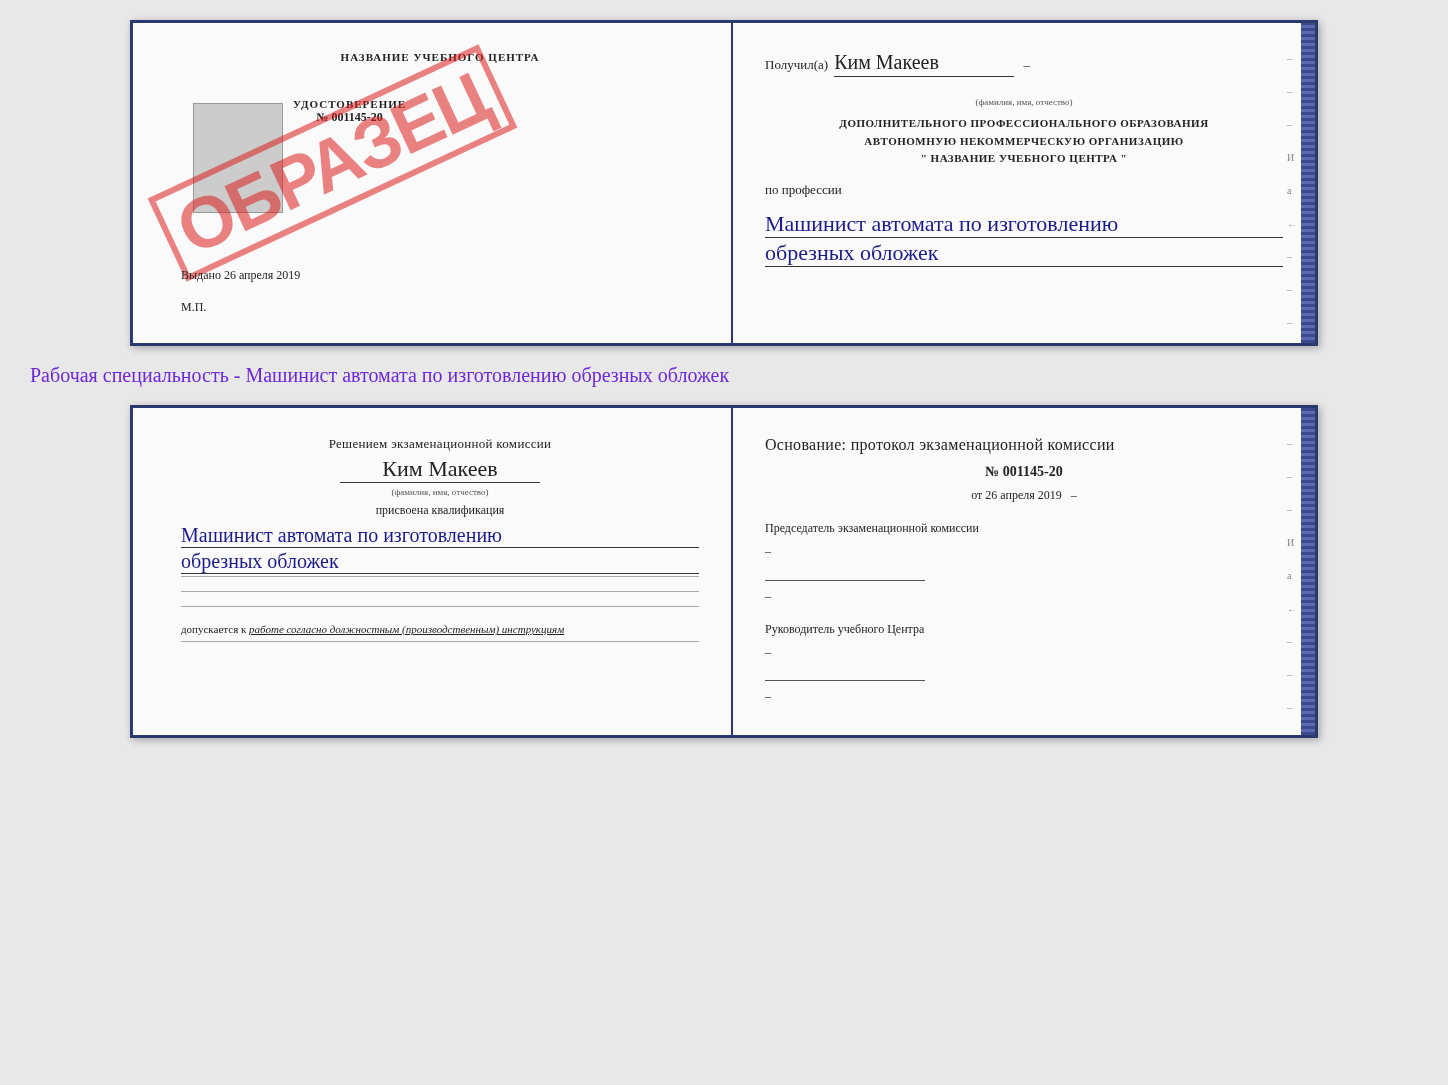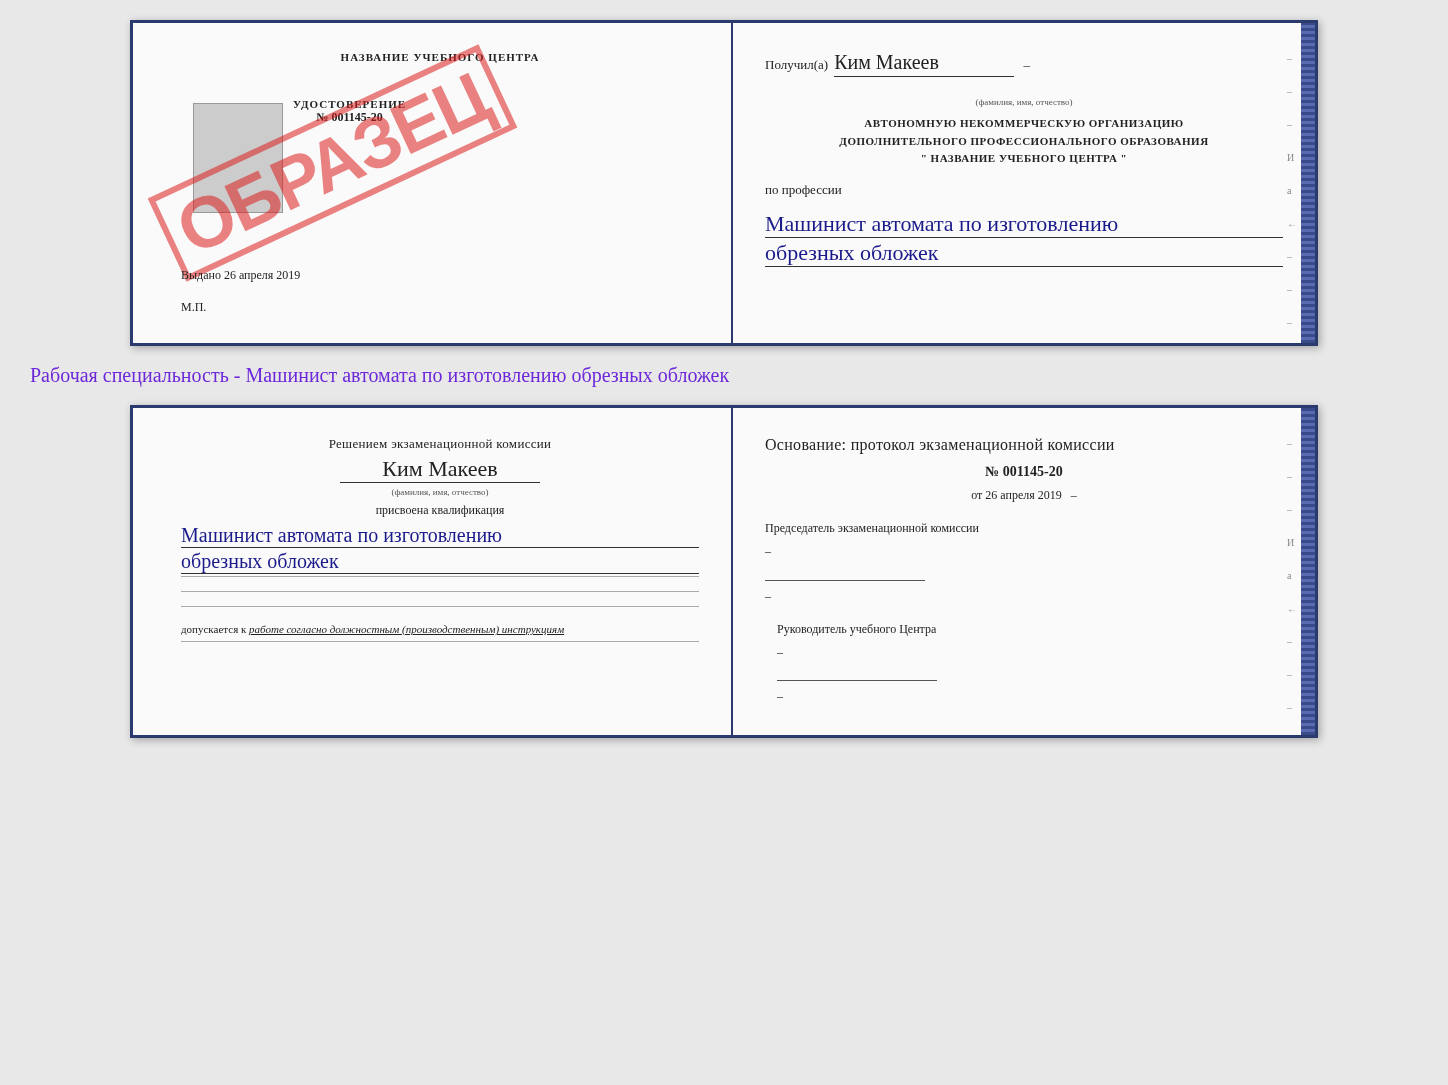--- a/index.html
+++ b/index.html
@@ -388,22 +388,22 @@
 
     <div class="poluchil-line">
       <span>Получил(а)</span>
       <span class="name-handwritten">Ким Макеев</span>
       <span>&nbsp;–</span>
     </div>
     <span class="sub-label">(фамилия, имя, отчество)</span>
 
 
     <div class="org-block">
+      <div>ДОПОЛНИТЕЛЬНОГО ПРОФЕССИОНАЛЬНОГО ОБРАЗОВАНИЯ</div>
       <div>АВТОНОМНУЮ НЕКОММЕРЧЕСКУЮ ОРГАНИЗАЦИЮ</div>
-      <div>ДОПОЛНИТЕЛЬНОГО ПРОФЕССИОНАЛЬНОГО ОБРАЗОВАНИЯ</div>
       <div>" НАЗВАНИЕ УЧЕБНОГО ЦЕНТРА "</div>
     </div>
 
     <div class="po-professii">по профессии</div>
     <span class="profession-handwritten">Машинист автомата по изготовлению</span>
     <span class="profession-handwritten">обрезных обложек</span>
   </div>
 
   <div class="spine-right"></div>
 </div>
@@ -456,21 +456,21 @@
       &nbsp;&nbsp;–
     </div>
 
     <div class="podpis-block">
       <div>Председатель экзаменационной комиссии</div>
       <div style="margin-top:4px;">–</div>
       <span class="line-blank"></span>
       <div style="margin-top:6px;">–</div>
     </div>
 
-    <div class="podpis-block" style="margin-top:14px;margin-left:12px;">
+    <div class="podpis-block" style="margin-top:14px;">
       <div>Руководитель учебного Центра</div>
       <div style="margin-top:4px;">–</div>
       <span class="line-blank"></span>
       <div style="margin-top:6px;">–</div>
     </div>
   </div>
 
   <div class="spine-right"></div>
 </div>
 

